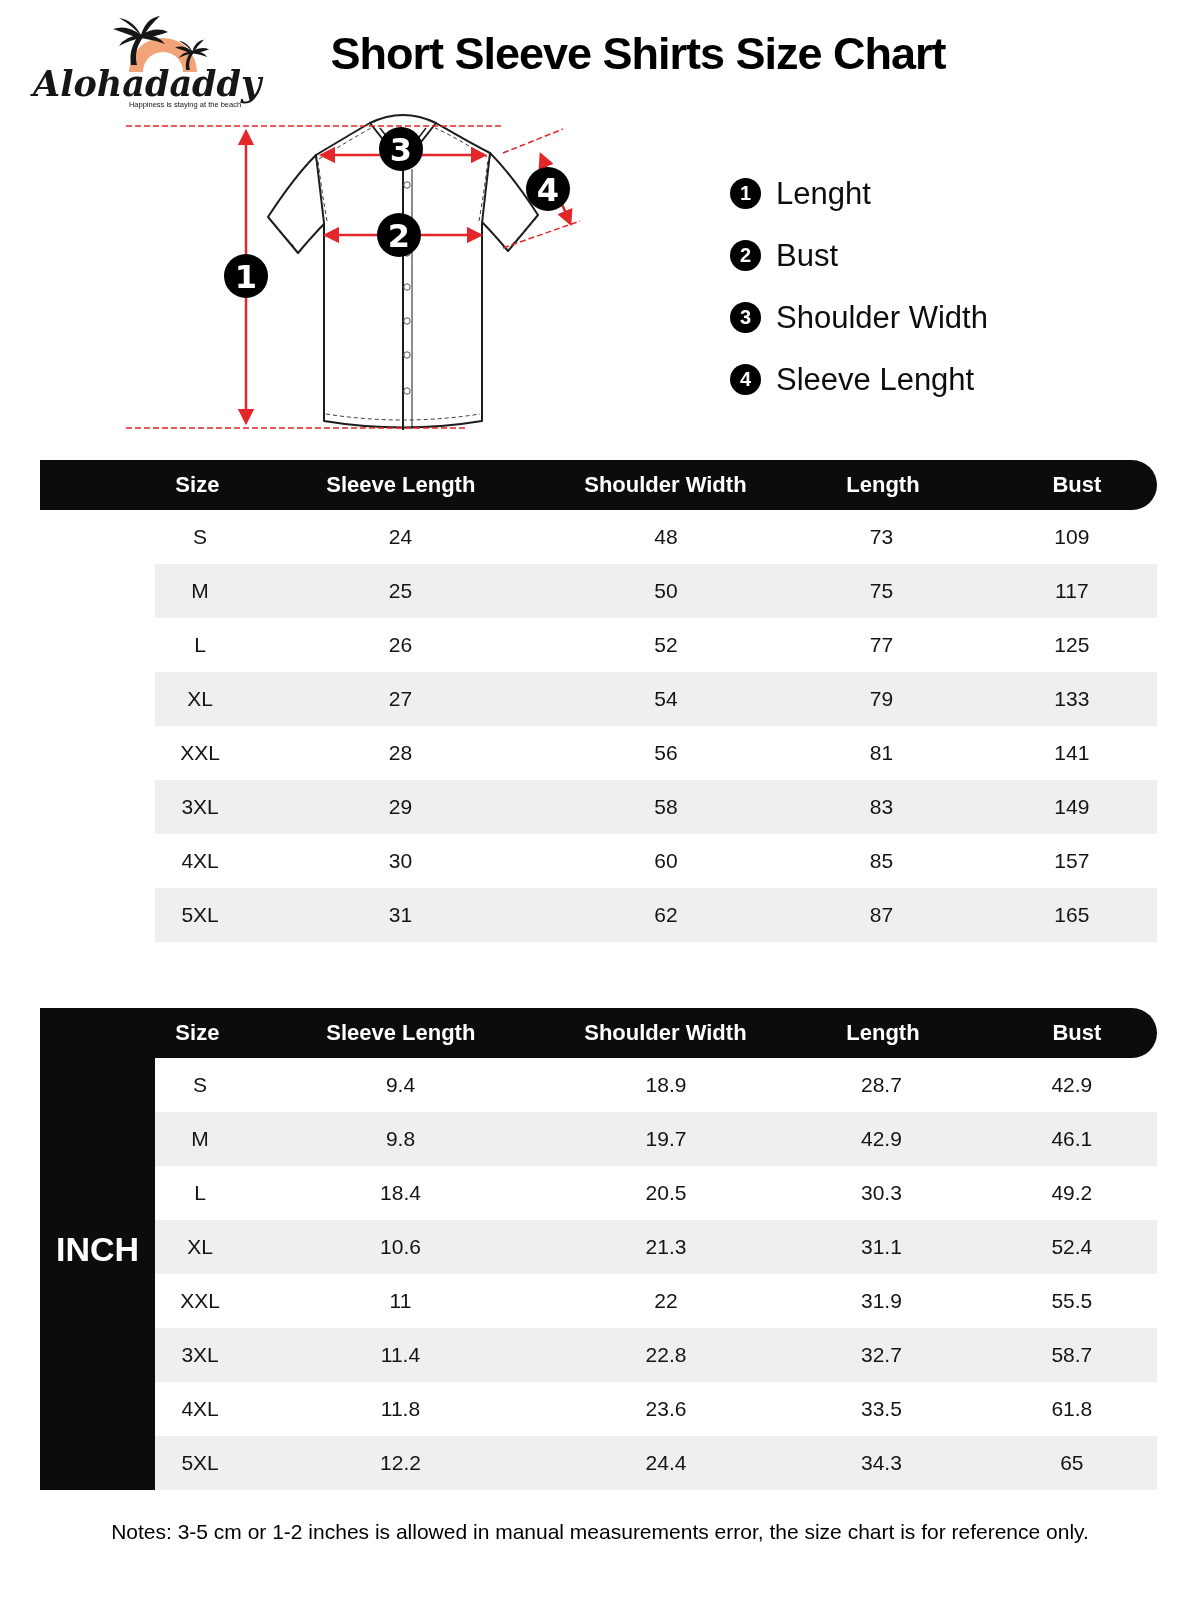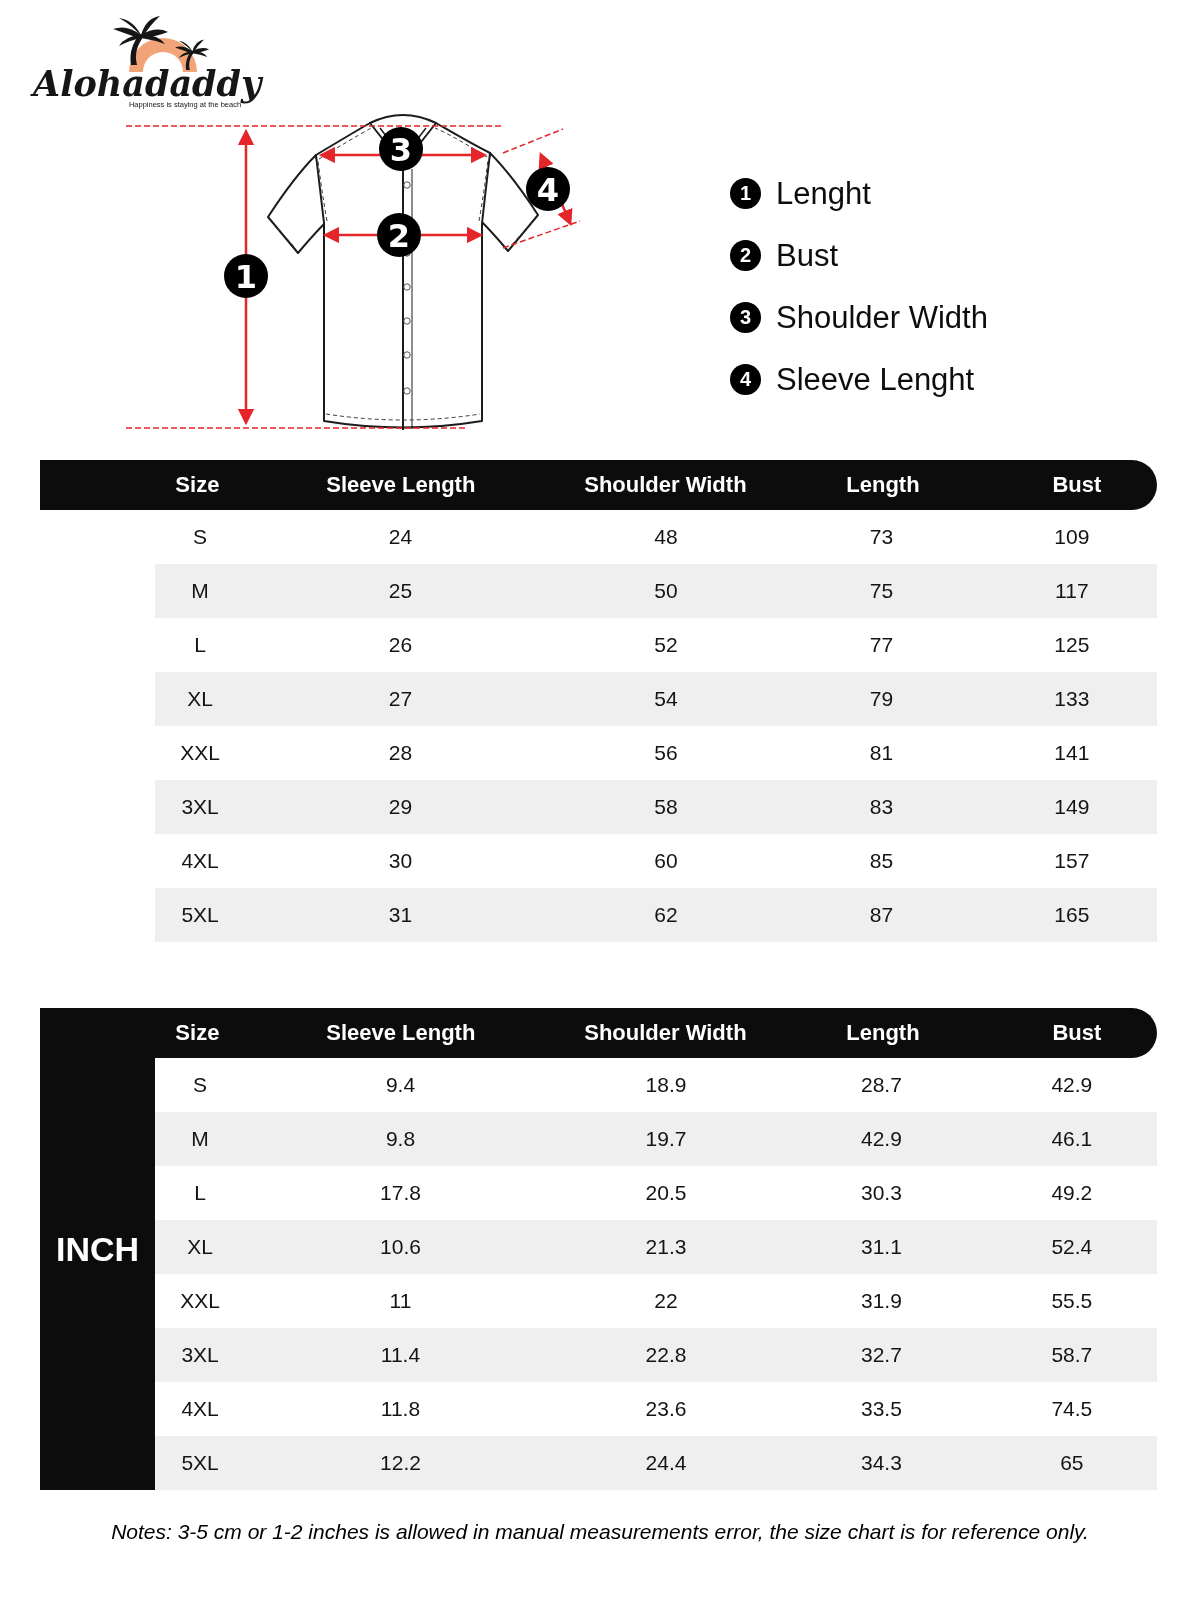--- a/index.html
+++ b/index.html
@@ -32,21 +32,21 @@
   .thead{height:50px;background:#0c0c0c;border-radius:0 26px 26px 0;
     padding-left:115px;display:grid;grid-template-columns:9fr 31fr 22fr 21fr 17fr;align-items:center;gap:15px;}
   .hcell{text-align:center;font-size:22px;font-weight:bold;color:#fff;}
   .tbody{margin-left:115px;}
   .trow{display:grid;grid-template-columns:9fr 31fr 22fr 21fr 17fr;height:54px;align-items:center;background:#fff;}
   .trow:nth-child(even){background:#efefef;}
   .tcell{text-align:center;font-size:21px;color:#141414;}
 
   
   .notes{position:absolute;left:0;top:1520px;width:1200px;margin:0;
-    text-align:center;font-size:21px;color:#000;font-style:italic;}
+    text-align:center;font-size:21px;color:#000;}
 </style>
 </head>
 <body>
 
 <div class="page">
 
   <svg class="logo-svg" viewBox="0 0 268 102">
     <defs>
       <g id="palm">
         <path d="M18 45 C16 32 20 22 27 14 L31 16 C25 24 21 33 24 45 Z" fill="#161616"></path>
@@ -58,20 +58,21 @@
         <path d="M28 15 Q12 16 6 26 Q17 20 29 18 Z" fill="#161616"></path>
       </g>
     </defs>
     <path d="M104 64 A34 34 0 0 1 172 64 L158 64 A20 20 0 0 0 118 64 Z" fill="#f2a478"></path>
     <use href="#palm" transform="translate(88,12)"></use>
     <use href="#palm" transform="translate(150,34) scale(0.62)"></use>
     <text x="8" y="88" font-family="DejaVu Serif, serif" font-style="italic" font-weight="bold" font-size="35" fill="#161616">Alohadaddy</text>
     <text x="160" y="99" text-anchor="middle" font-size="7.5" fill="#161616">Happiness is staying at the beach</text>
   </svg>
 
+  <h1 class="page-title">Short Sleeve Shirts Size Chart</h1>
 
   <svg class="diagram-svg" viewBox="0 0 495 348">
     <defs>
       <marker id="arr" viewBox="0 0 10 10" refX="8" refY="5" markerWidth="6.5" markerHeight="6.5" orient="auto-start-reverse">
         <path d="M0 0 L10 5 L0 10 Z" fill="#e42529"></path>
       </marker>
     </defs>
 
     <g stroke="#1c1c1c" stroke-width="2" fill="#ffffff" stroke-linejoin="round">
       <path d="M372 50 C392 70 407 92 420 112 L390 148 C380 136 371 126 361 116 Z"></path>
@@ -238,21 +239,21 @@
         </div>
         <div class="trow">
           <div class="tcell">M</div>
           <div class="tcell">9.8</div>
           <div class="tcell">19.7</div>
           <div class="tcell">42.9</div>
           <div class="tcell">46.1</div>
         </div>
         <div class="trow">
           <div class="tcell">L</div>
-          <div class="tcell">17.8</div>
+          <div class="tcell">18.4</div>
           <div class="tcell">20.5</div>
           <div class="tcell">30.3</div>
           <div class="tcell">49.2</div>
         </div>
         <div class="trow">
           <div class="tcell">XL</div>
           <div class="tcell">10.6</div>
           <div class="tcell">21.3</div>
           <div class="tcell">31.1</div>
           <div class="tcell">52.4</div>
@@ -269,21 +270,21 @@
           <div class="tcell">11.4</div>
           <div class="tcell">22.8</div>
           <div class="tcell">32.7</div>
           <div class="tcell">58.7</div>
         </div>
         <div class="trow">
           <div class="tcell">4XL</div>
           <div class="tcell">11.8</div>
           <div class="tcell">23.6</div>
           <div class="tcell">33.5</div>
-          <div class="tcell">74.5</div>
+          <div class="tcell">61.8</div>
         </div>
         <div class="trow">
           <div class="tcell">5XL</div>
           <div class="tcell">12.2</div>
           <div class="tcell">24.4</div>
           <div class="tcell">34.3</div>
           <div class="tcell">65</div>
         </div>
       </div>
   </section>

